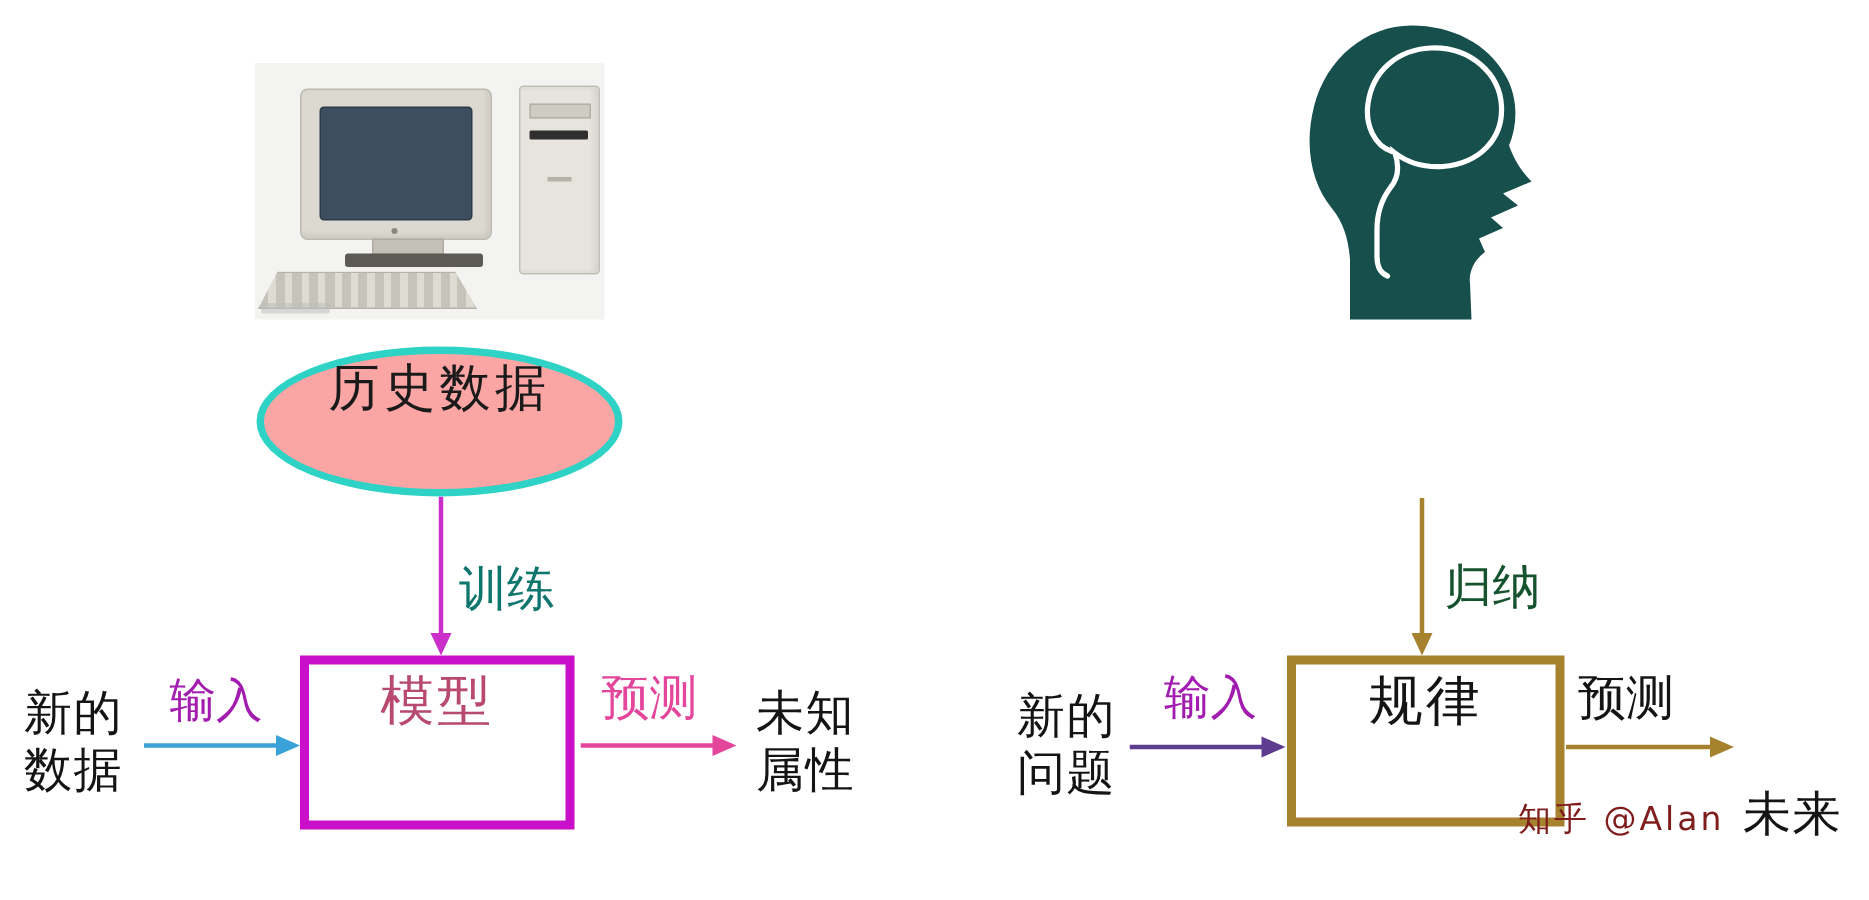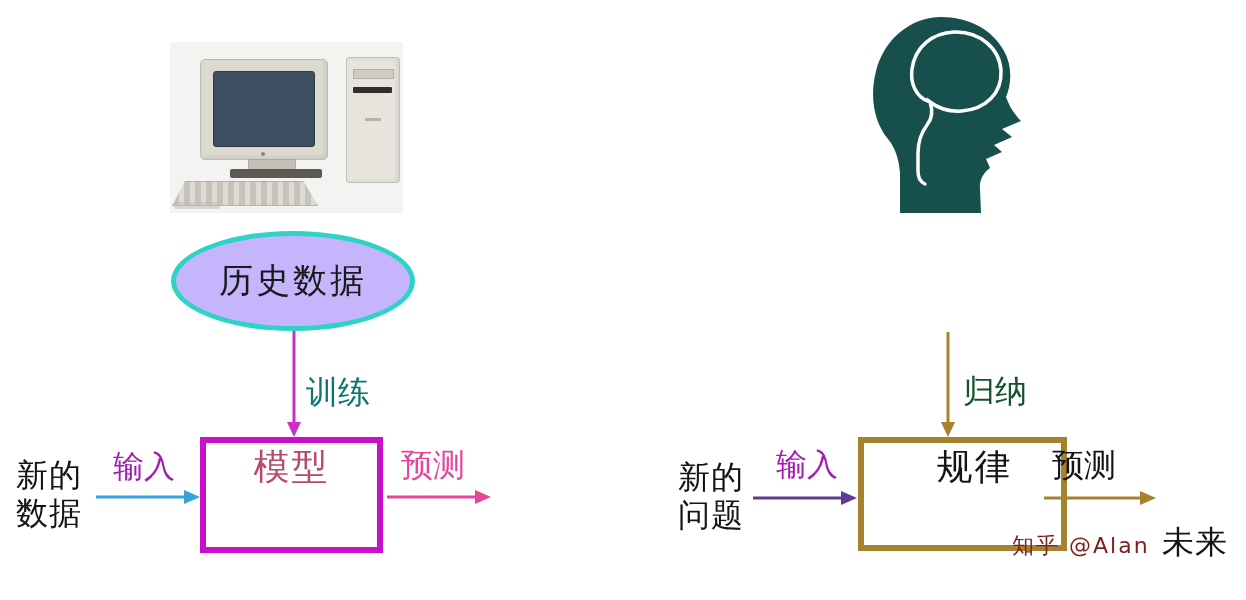--- a/index.html
+++ b/index.html
@@ -26,29 +26,29 @@
   .pc-slot2{position:absolute;left:6px;top:29px;width:39px;height:6px;background:#2f2f2f;border-radius:1px;}
   .pc-badge{position:absolute;left:18px;top:60px;width:16px;height:3px;background:#b5b2aa;}
   .pc-keyboard{position:absolute;left:2px;top:139px;width:144px;height:23px;background:#dedbd3;border:1px solid #b5b2aa;
     clip-path:polygon(9% 0,90% 0,100% 100%,0 100%);
     background-image:repeating-linear-gradient(90deg,#c6c3bb 0 6px,#dedbd3 6px 11px);}
   .pc-mark{position:absolute;left:4px;bottom:4px;width:46px;height:7px;background:rgba(190,190,188,.55);border-radius:2px;}
 
   .head-photo{left:866px;top:12px;width:162px;height:202px;}
 
   
-  .ellipse{border-radius:50%;display:flex;align-items:center;justify-content:center;background:#c4b5fd;}
+  .ellipse{border-radius:50%;display:flex;align-items:flex-start;justify-content:center;background:#fca5a5;}
   .ellipse-left{left:171px;top:231px;width:234px;height:90px;border:5px solid #2ed3c6;}
   .ellipse-right{left:828px;top:235px;width:230px;height:87px;border:5px solid #6a3d9b;}
   .ellipse-label{font-size:34px;color:#1a1a1a;letter-spacing:3px;}
 
   
   .flowbox{display:flex;justify-content:center;background:#fff;}
   .box-left{left:200px;top:437px;width:171px;height:104px;border:6px solid #c90fc9;}
-  .box-right{left:858px;top:437px;width:173px;height:102px;border:6px solid #a6812e;padding-left:24px;}
+  .box-right{left:858px;top:437px;width:173px;height:102px;border:6px solid #a6812e;}
   .box-label{font-size:36px;letter-spacing:2px;}
   .box-label-left{color:#b84a72;}
   .box-label-right{color:#141414;}
 
   
   .side-text{font-size:32px;line-height:38px;color:#141414;letter-spacing:1px;}
   .small-label{font-size:31px;color:#a21caf;}
   .train-label{left:306px;top:371px;font-size:32px;color:#0f766e;}
   .induce-label{left:963px;top:370px;font-size:32px;color:#14532d;font-weight:500;}
   .predict-left{left:401px;top:444px;font-size:32px;color:#e4469c;font-weight:500;}
@@ -105,20 +105,24 @@
     <line x1="0" y1="8" x2="90" y2="8" stroke="#3aa2d9" stroke-width="3"></line>
     <polygon points="88,1 88,15 104,8" fill="#3aa2d9"></polygon>
   </svg>
 
   <span class="abs predict-left sans">预测</span>
   <svg class="abs" style="left:387px;top:489px;" width="104" height="16">
     <line x1="0" y1="8" x2="90" y2="8" stroke="#e4469c" stroke-width="3"></line>
     <polygon points="88,1 88,15 104,8" fill="#e4469c"></polygon>
   </svg>
 
+  <div class="abs side-text serif" style="left:504px;top:456px;">
+    <div>未知</div>
+    <div>属性</div>
+  </div>
 
   <svg class="abs head-photo" viewBox="0 0 162 200">
     <path fill="#174f4c" d="M75,4 C45,4 18,26 10,58 C3,86 9,110 22,126 C30,136 33,147 34,160 L34,200 L115,200 L114,176 C113,168 117,160 124,155 L120,146 L136,139 L128,132 L146,124 L136,116 L155,108 C147,100 143,92 140,84 C146,70 146,52 138,38 C126,16 102,4 75,4 Z"></path>
     <path fill="none" stroke="#ffffff" stroke-width="3.5" stroke-linecap="round" d="M62,88 C50,84 44,70 46,56 C49,34 66,20 88,19 C114,18 134,36 135,58 C136,80 120,96 96,98 C82,99 72,95 64,89 C67,98 66,106 61,112 C55,120 52,130 52,140 L52,158 C52,165 54,169 59,171"></path>
   </svg>
 
 
   <svg class="abs" style="left:940px;top:332px;" width="16" height="105">
     <line x1="8" y1="0" x2="8" y2="92" stroke="#a6812e" stroke-width="3"></line>
     <polygon points="1,90 15,90 8,105" fill="#a6812e"></polygon>

